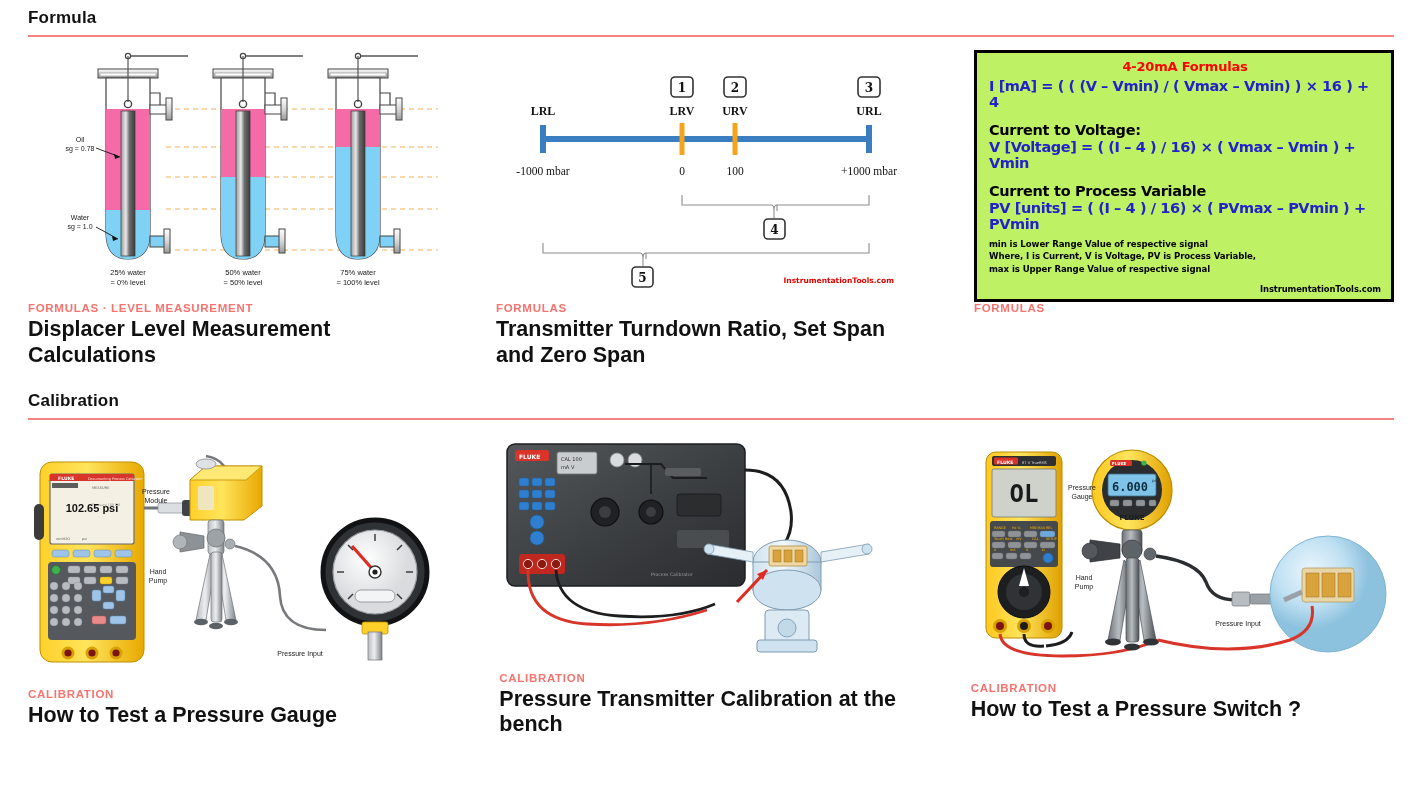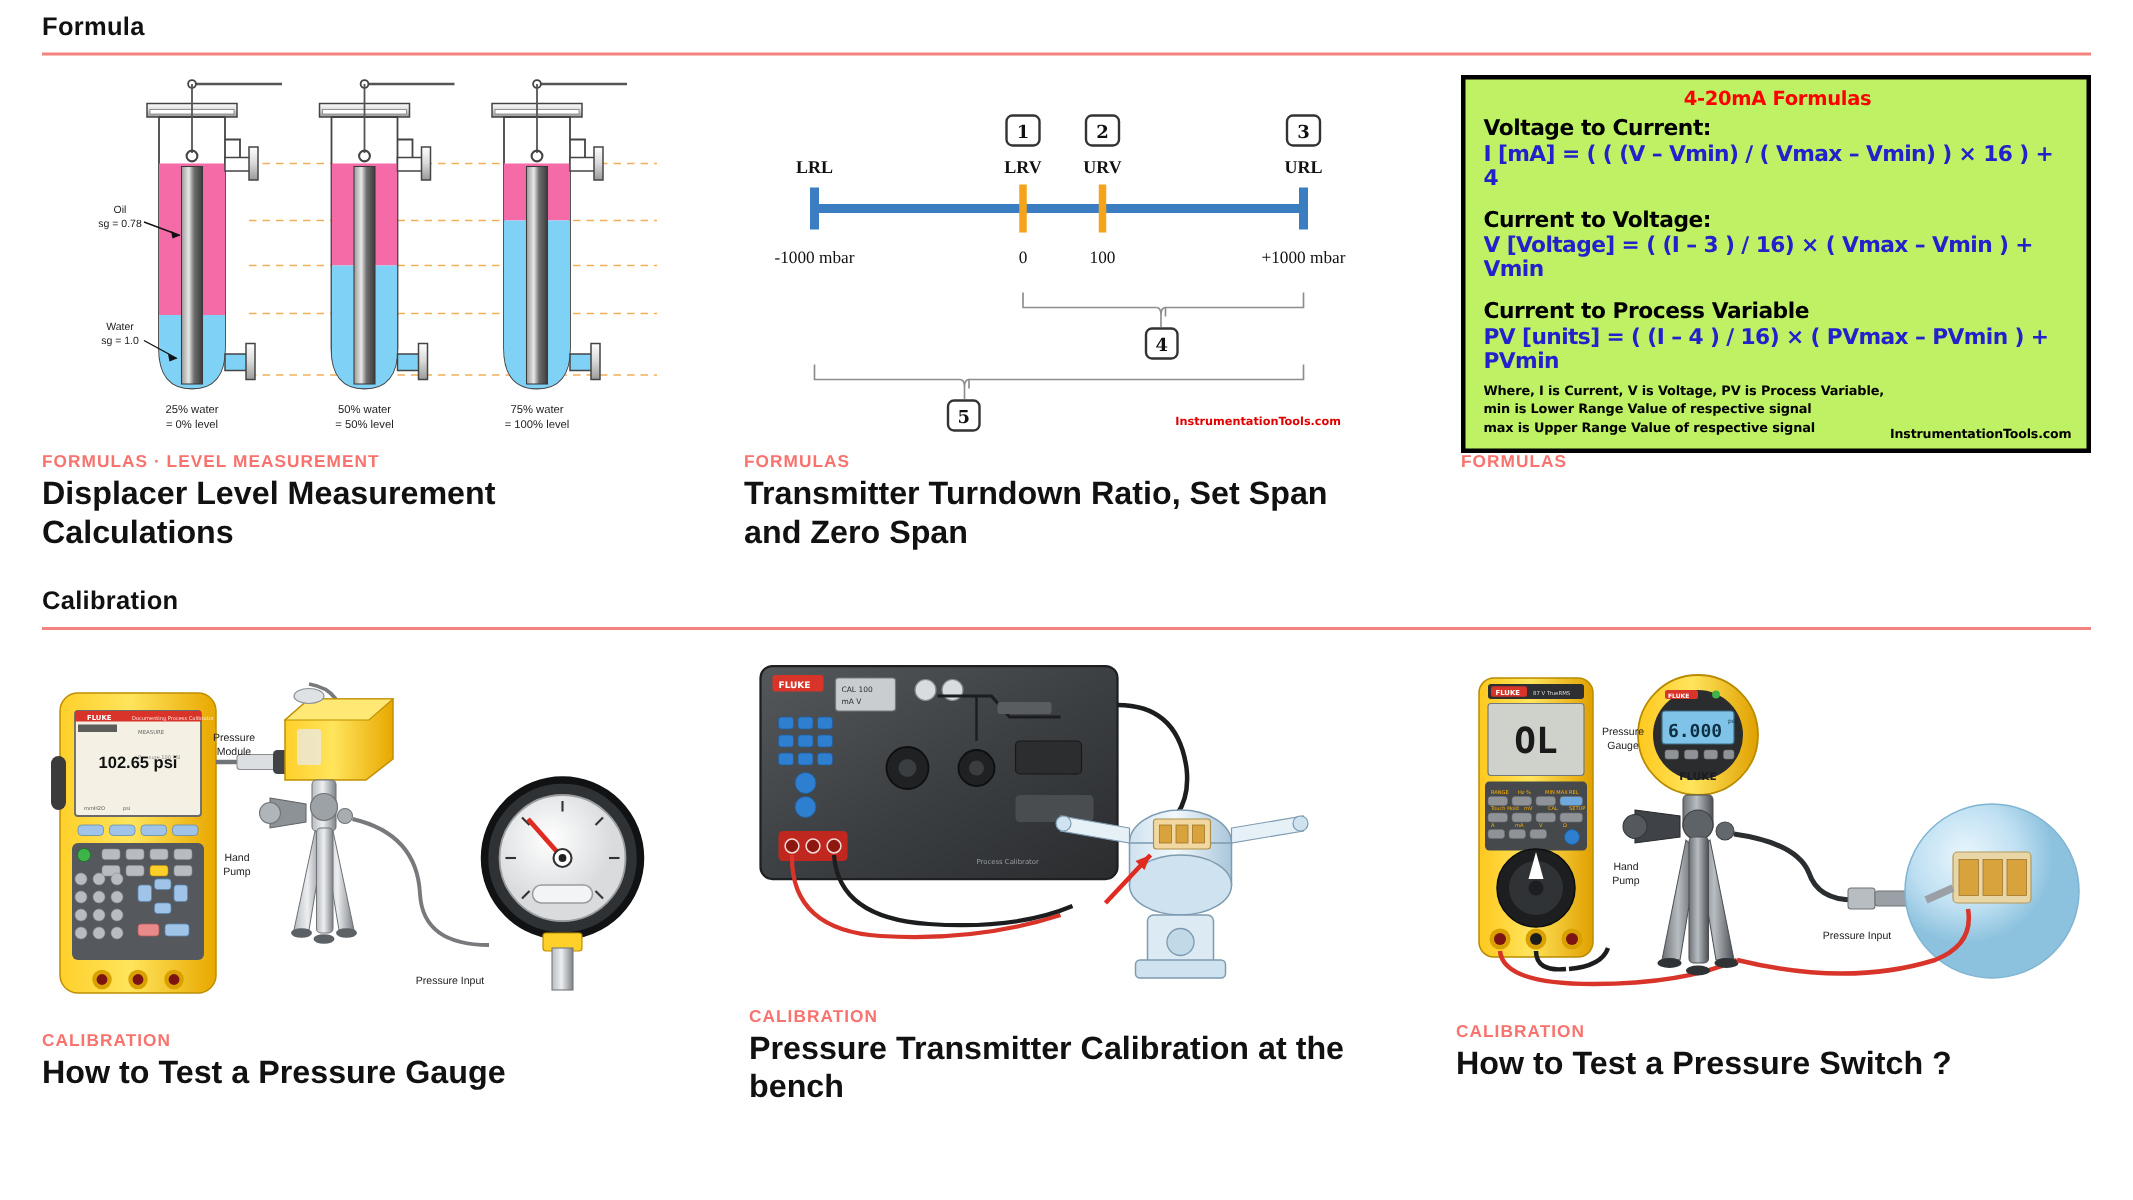--- a/index.html
+++ b/index.html
@@ -275,31 +275,30 @@
       </div>
       <div class="kicker">Formulas</div>
       <h3 class="card-title">Transmitter Turndown Ratio, Set Span and Zero Span</h3>
     </div>
 
     <div class="card">
       <div class="card-media" style="height:255px;align-items:flex-start;padding-top:3px;">
         <div class="formula-card">
           <div class="fc-title">4-20mA Formulas</div>
 
-          <div class="fc-head">Voltage to Current:</div>
           <div class="fc-eq">I [mA] = ( ( (V – Vmin) / ( Vmax – Vmin) ) × 16 ) + 4</div>
 
           <div class="fc-head">Current to Voltage:</div>
-          <div class="fc-eq">V [Voltage] = ( (I – 3 ) / 16) × ( Vmax – Vmin ) + Vmin</div>
+          <div class="fc-eq">V [Voltage] = ( (I – 4 ) / 16) × ( Vmax – Vmin ) + Vmin</div>
 
           <div class="fc-head">Current to Process Variable</div>
           <div class="fc-eq last">PV [units] = ( (I – 4 ) / 16) × ( PVmax – PVmin ) + PVmin</div>
 
+          <div class="fc-note">min is Lower Range Value of respective signal</div>
           <div class="fc-note">Where, I is Current, V is Voltage, PV is Process Variable,</div>
-          <div class="fc-note">min is Lower Range Value of respective signal</div>
           <div class="fc-note">max is Upper Range Value of respective signal</div>
 
           <div class="fc-brand">InstrumentationTools.com</div>
         </div>
       </div>
       <div class="kicker">Formulas</div>
     </div>
   </div>
 
   <div class="section-head" style="margin-top:14px;">

